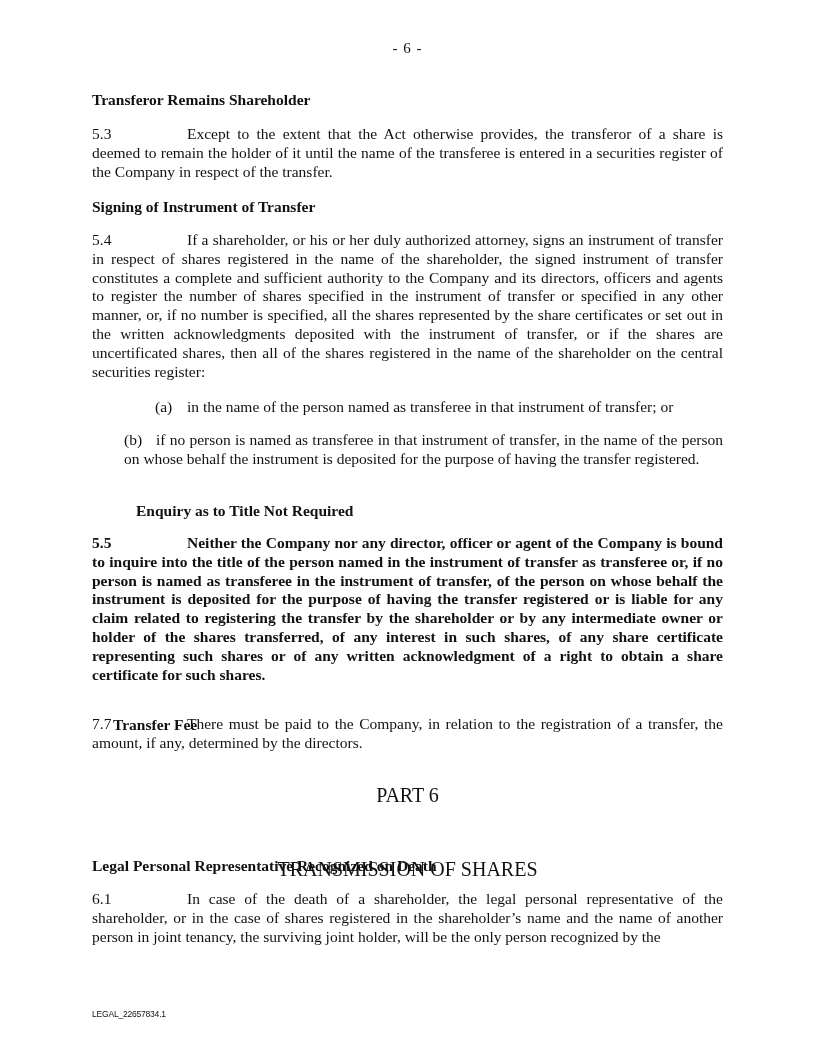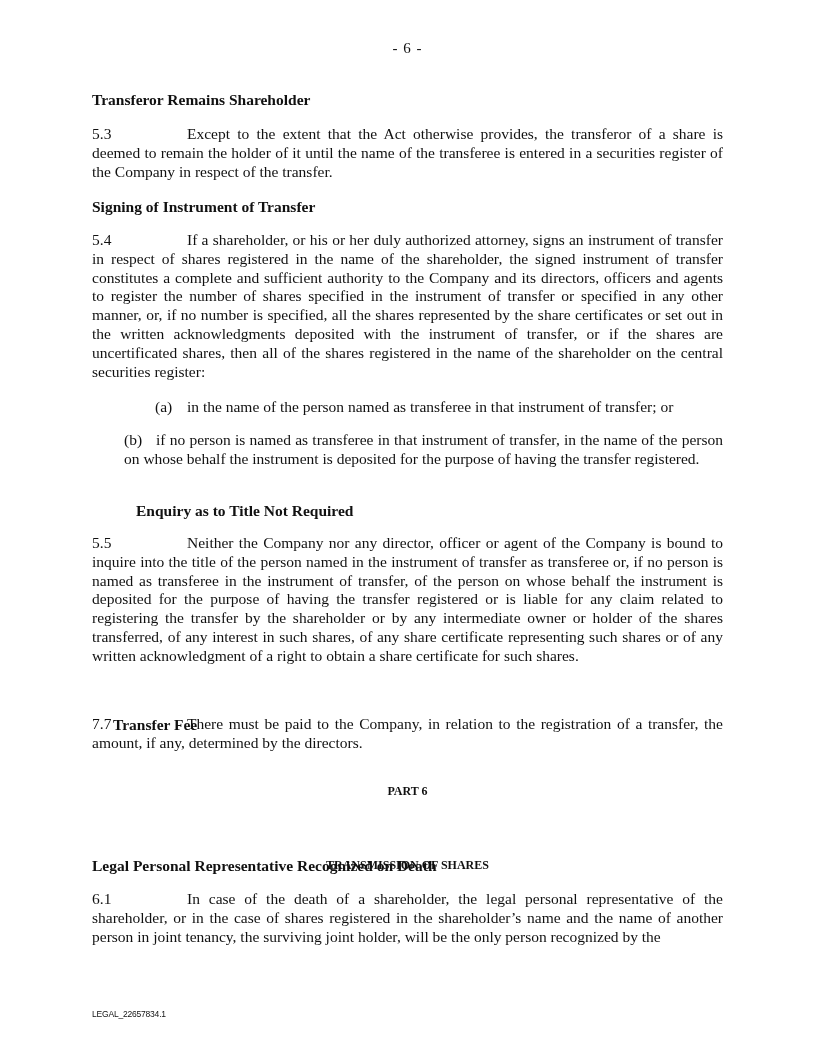--- a/index.html
+++ b/index.html
@@ -20,21 +20,21 @@
       font-size: 15.5px; line-height: 18.8px; text-align: justify;
     }
     .para .num { display: inline-block; width: 95px; }
     .sub {
       position: absolute; left: 124px; width: 599px;
       font-size: 15.5px; line-height: 18.8px; text-align: justify;
     }
     .sub .lbl { display: inline-block; width: 32px; }
     .center-head {
       position: absolute; left: 0; width: 815px; text-align: center;
-      font-weight: bold; font-size: 12px;
+      font-weight: normal; font-size: 20px;
     }
     .footer {
       position: absolute; left: 92px; top: 1009px;
       font-family: "Liberation Sans", "DejaVu Sans", sans-serif;
       font-size: 8.5px; letter-spacing: -0.2px;
     }
   </style>
 </head>
 <body>
 
@@ -52,21 +52,21 @@
     <span class="num">5.4</span><span>If a shareholder, or his or her duly authorized attorney, signs an instrument of transfer in respect of shares registered in the name of the shareholder, the signed instrument of transfer constitutes a complete and sufficient authority to the Company and its directors, officers and agents to register the number of shares specified in the instrument of transfer or specified in any other manner, or, if no number is specified, all the shares represented by the share certificates or set out in the written acknowledgments deposited with the instrument of transfer, or if the shares are uncertificated shares, then all of the shares registered in the name of the shareholder on the central securities register:</span>
   </div>
   <div class="sub" style="top:398px;margin-left:31px;">
     <span class="lbl">(a)</span><span>in the name of the person named as transferee in that instrument of transfer; or</span>
   </div>
   <div class="sub" style="top:431px;">
     <span class="lbl">(b)</span><span>if no person is named as transferee in that instrument of transfer, in the name of the person on whose behalf the instrument is deposited for the purpose of having the transfer registered.</span>
   </div>
 
   <div class="heading" style="top:502px;margin-left:44px;">Enquiry as to Title Not Required</div>
-  <div class="para" style="top:534px;">
+  <div class="para" style="top:534px;font-weight:bold;">
     <span class="num">5.5</span><span>Neither the Company nor any director, officer or agent of the Company is bound to inquire into the title of the person named in the instrument of transfer as transferee or, if no person is named as transferee in the instrument of transfer, of the person on whose behalf the instrument is deposited for the purpose of having the transfer registered or is liable for any claim related to registering the transfer by the shareholder or by any intermediate owner or holder of the shares transferred, of any interest in such shares, of any share certificate representing such shares or of any written acknowledgment of a right to obtain a share certificate for such shares.</span>
   </div>
 
   <div class="heading" style="top:716px;margin-left:21px;">Transfer Fee</div>
   <div class="para" style="top:715px;">
     <span class="num">7.7</span><span>There must be paid to the Company, in relation to the registration of a transfer, the amount, if any, determined by the directors.</span>
   </div>
 
   <div class="center-head" style="top:784px;">PART 6</div>
   <div class="center-head" style="top:822px;margin-top:36px;">TRANSMISSION OF SHARES</div>

